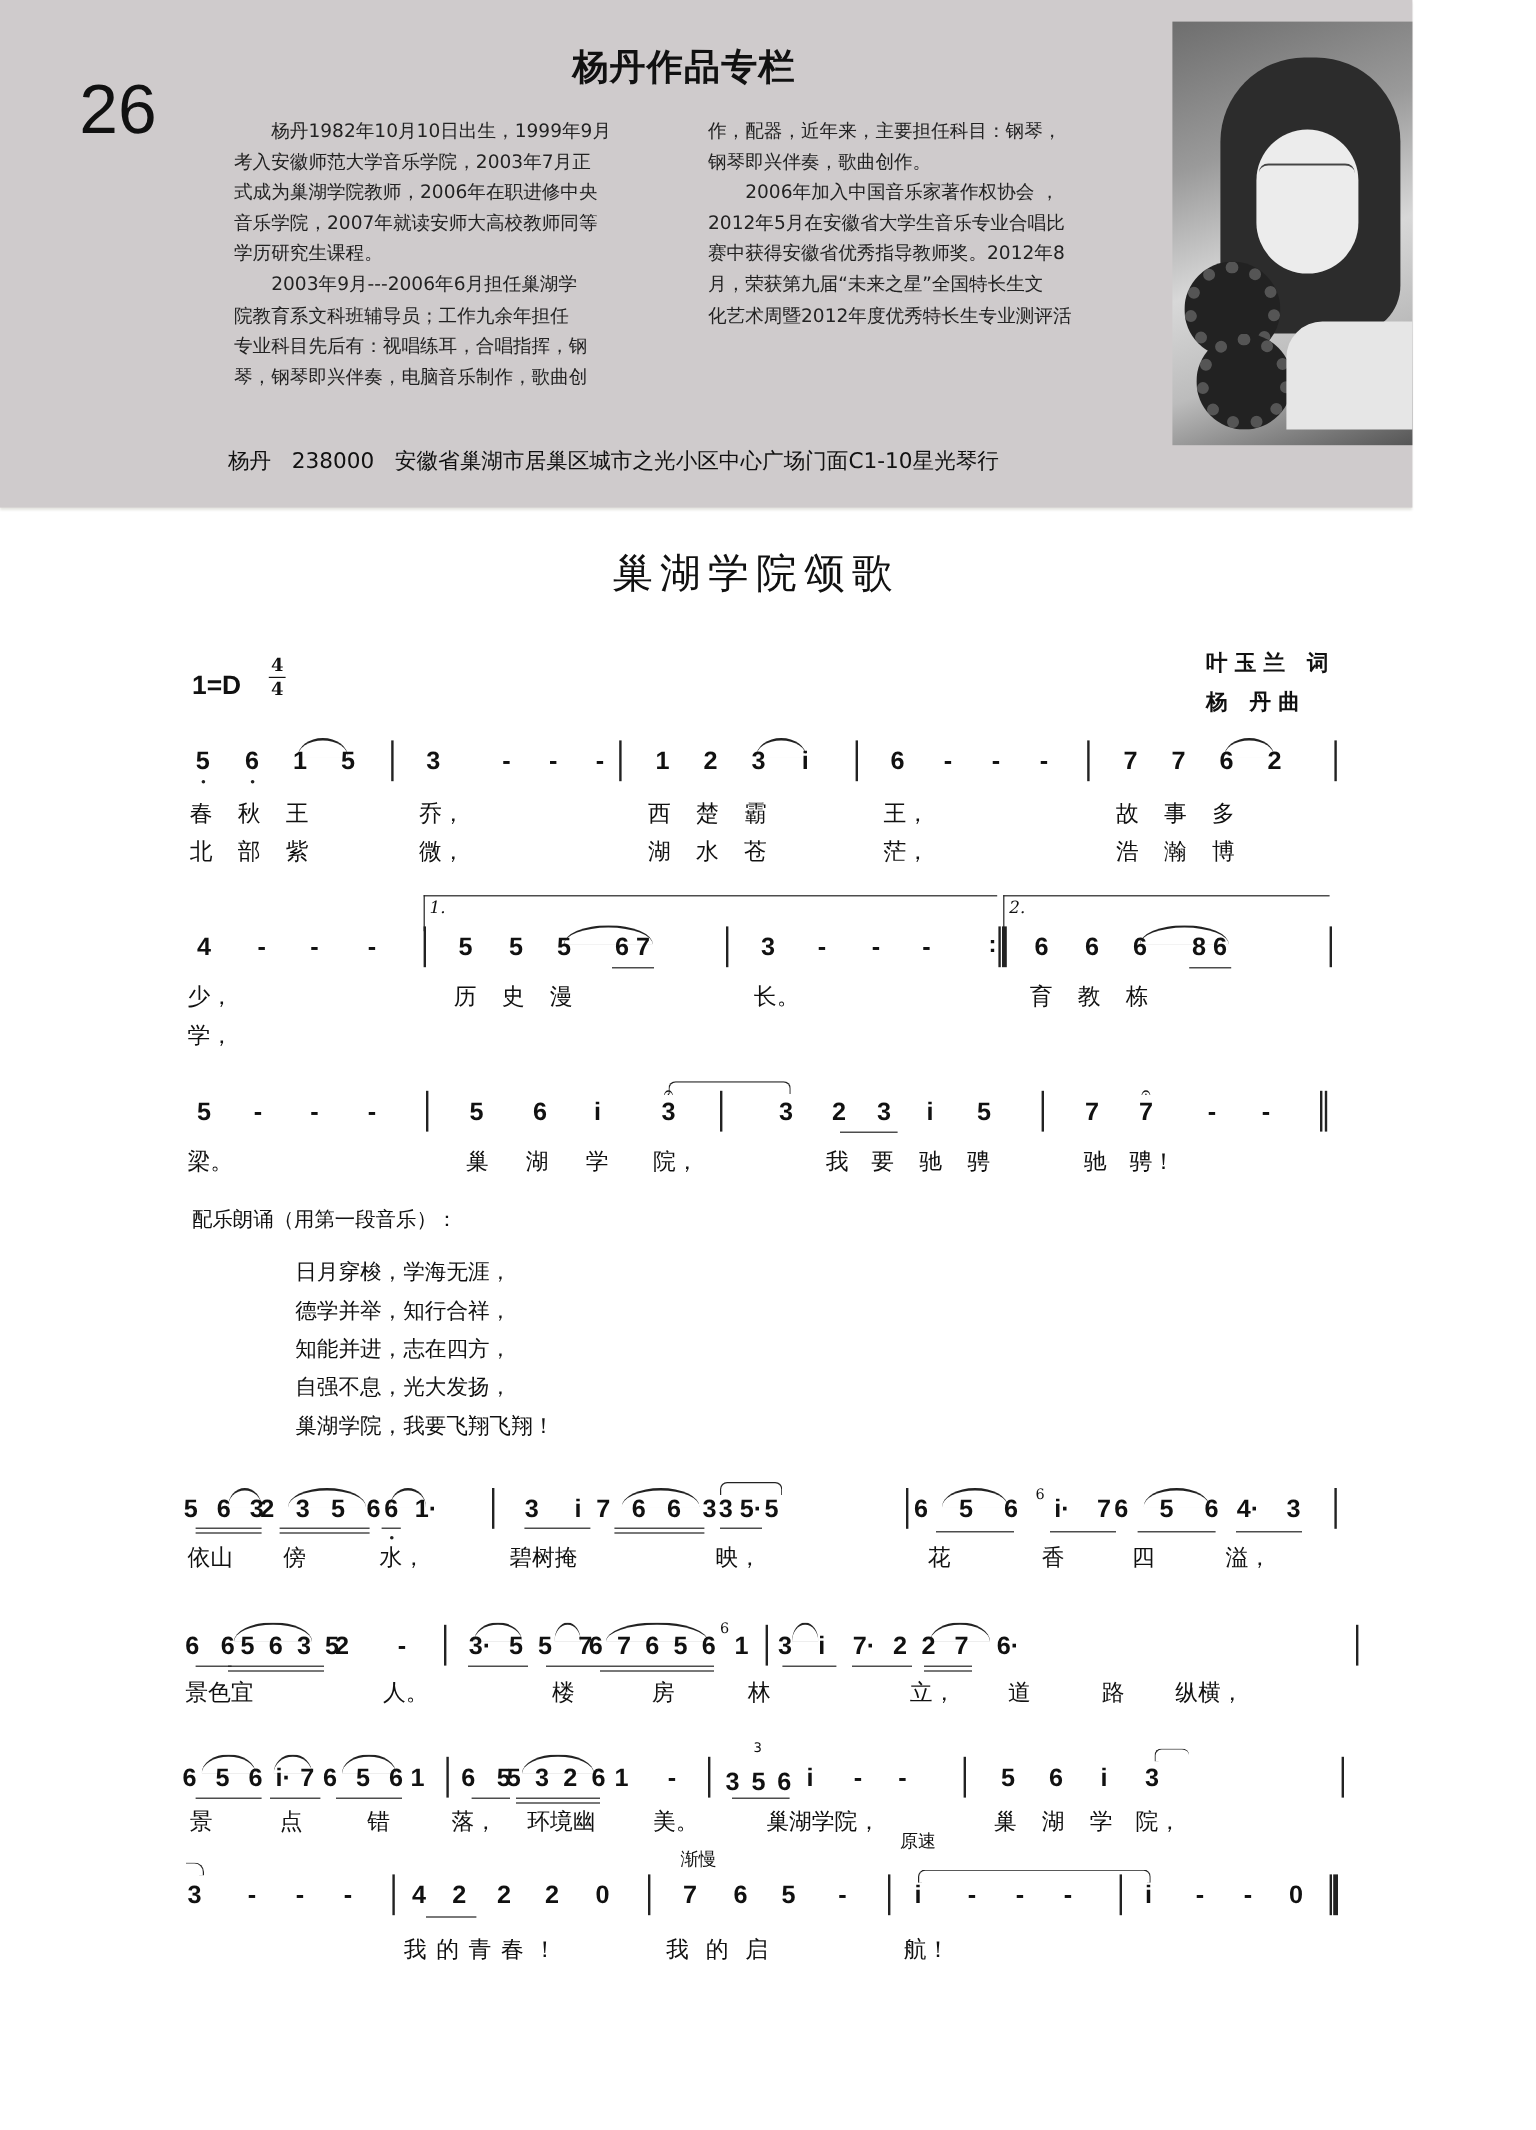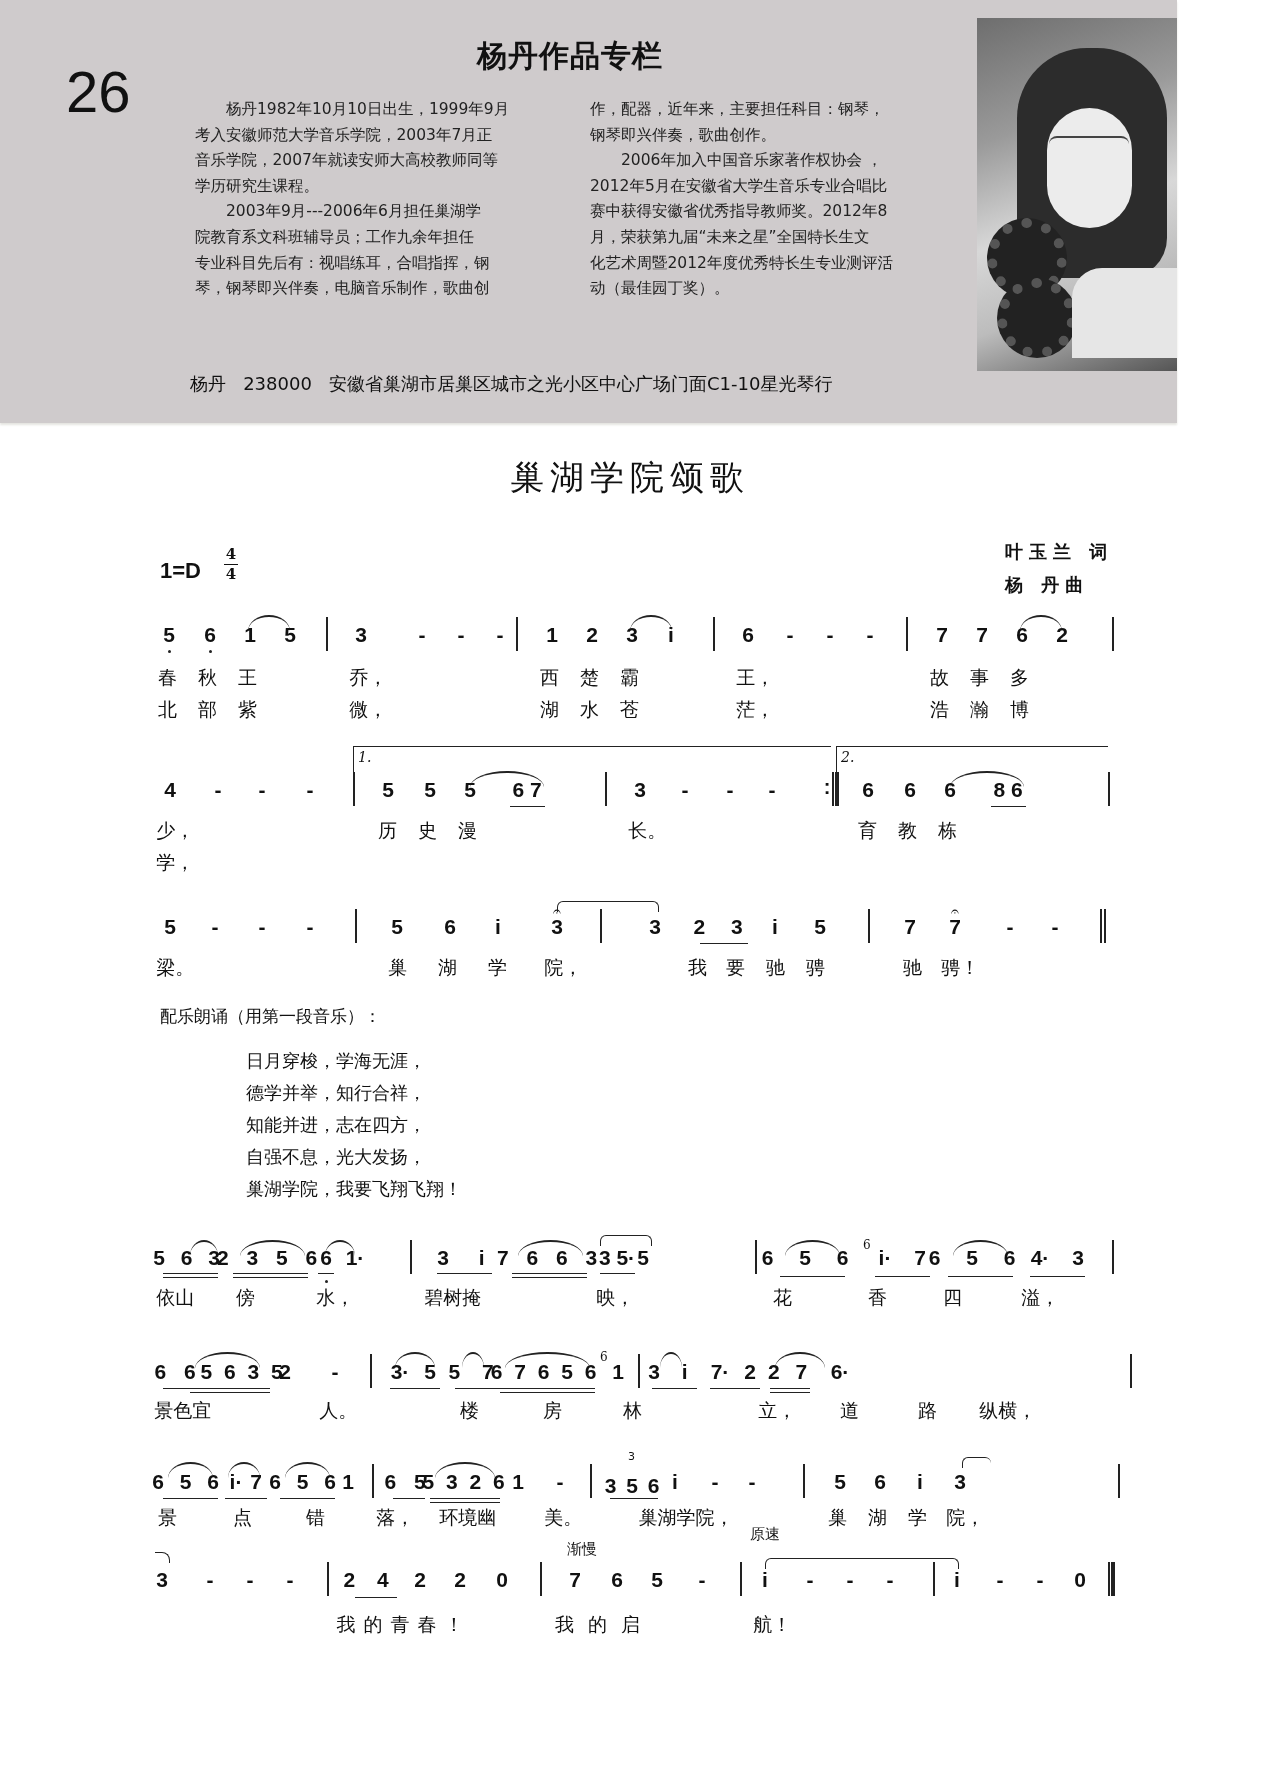--- a/index.html
+++ b/index.html
@@ -47,36 +47,36 @@
 </head>
 <body>
 
 <div id="panel" class="abs"></div>
 <div id="pagenum" class="abs">26</div>
 <div id="col-title" class="abs">杨丹作品专栏</div>
 
 <div id="bio1" class="abs bio">
   <div>　　杨丹1982年10月10日出生，1999年9月</div>
   <div>考入安徽师范大学音乐学院，2003年7月正</div>
+  <div>式成为巢湖学院教师，2006年在职进修中央</div>
   <div>音乐学院，2007年就读安师大高校教师同等</div>
   <div>学历研究生课程。</div>
   <div>　　2003年9月---2006年6月担任巢湖学</div>
   <div>院教育系文科班辅导员；工作九余年担任</div>
   <div>专业科目先后有：视唱练耳，合唱指挥，钢</div>
   <div>琴，钢琴即兴伴奏，电脑音乐制作，歌曲创</div>
 </div>
 <div id="bio2" class="abs bio">
   <div>作，配器，近年来，主要担任科目：钢琴，</div>
   <div>钢琴即兴伴奏，歌曲创作。</div>
   <div>　　2006年加入中国音乐家著作权协会 ，</div>
   <div>2012年5月在安徽省大学生音乐专业合唱比</div>
   <div>赛中获得安徽省优秀指导教师奖。2012年8</div>
   <div>月，荣获第九届“未来之星”全国特长生文</div>
   <div>化艺术周暨2012年度优秀特长生专业测评活</div>
-  <div>动（最佳园丁奖）。</div>
 </div>
 <div id="address" class="abs">杨丹   238000   安徽省巢湖市居巢区城市之光小区中心广场门面C1-10星光琴行</div>
 
 <div id="photo" class="abs" title="portrait-photo">
   <div class="hair"></div>
   <div class="face"></div>
   <div class="glass"></div>
   <div class="flower"></div>
   <div class="flower flower2"></div>
   <div class="shoulder"></div>
@@ -380,21 +380,21 @@
   <span class="lyric" style="left:950px;top:1505px">院，</span>
 </div>
 
 <div>
   <span class="tie-bracket" style="left:155px;top:1552px;width:14px;border-left:none;border-radius:0 8px 0 0"></span>
   <span class="note" style="left:162px;top:1568px">3</span>
   <span class="note" style="left:210px;top:1568px">-</span>
   <span class="note" style="left:250px;top:1568px">-</span>
   <span class="note" style="left:290px;top:1568px">-</span>
   <span class="bar" style="left:327px;top:1562px"></span>
-  <span class="note" style="left:370px;top:1568px;letter-spacing:8px">2 4</span>
+  <span class="note" style="left:370px;top:1568px;letter-spacing:8px">4 2</span>
   <span class="ul" style="left:355px;top:1597px;width:42px"></span>
   <span class="note" style="left:420px;top:1568px">2</span>
   <span class="note" style="left:460px;top:1568px">2</span>
   <span class="note" style="left:502px;top:1568px">0</span>
   <span class="bar" style="left:540px;top:1562px"></span>
   <span class="small" style="left:567px;top:1540px">渐慢</span>
   <span class="note" style="left:575px;top:1568px">7</span>
   <span class="note" style="left:617px;top:1568px">6</span>
   <span class="note" style="left:657px;top:1568px">5</span>
   <span class="note" style="left:702px;top:1568px">-</span>

